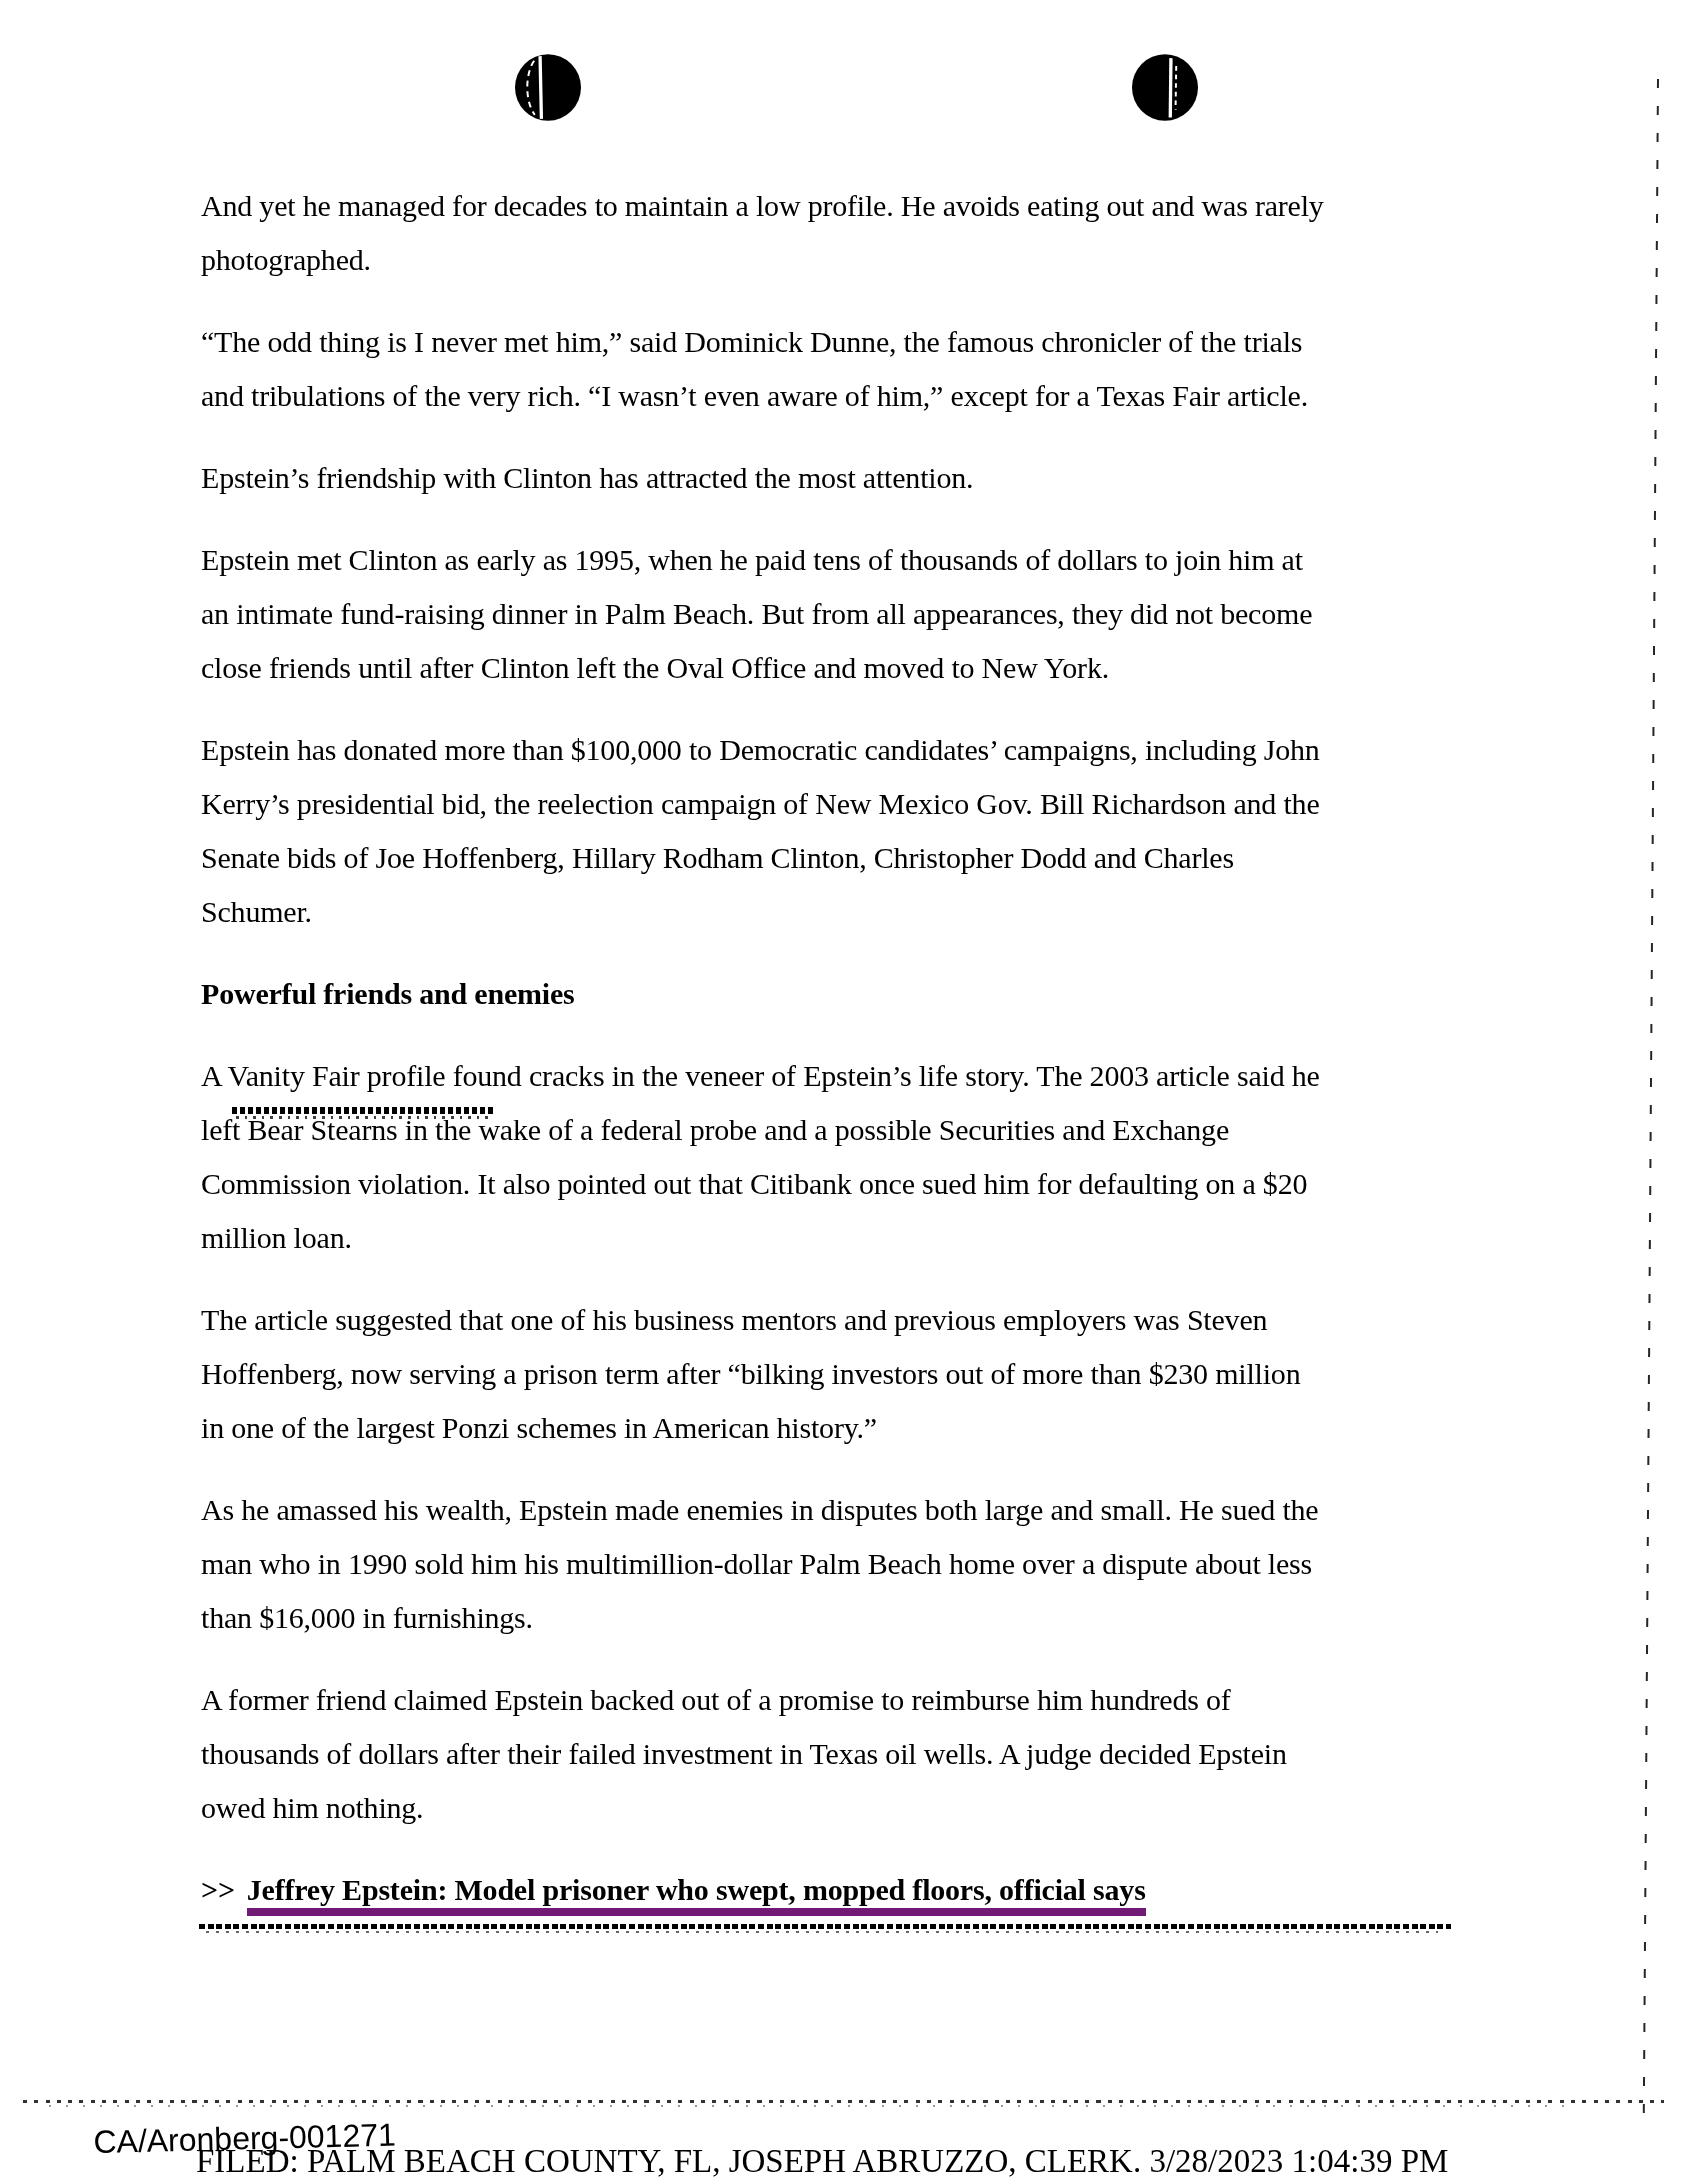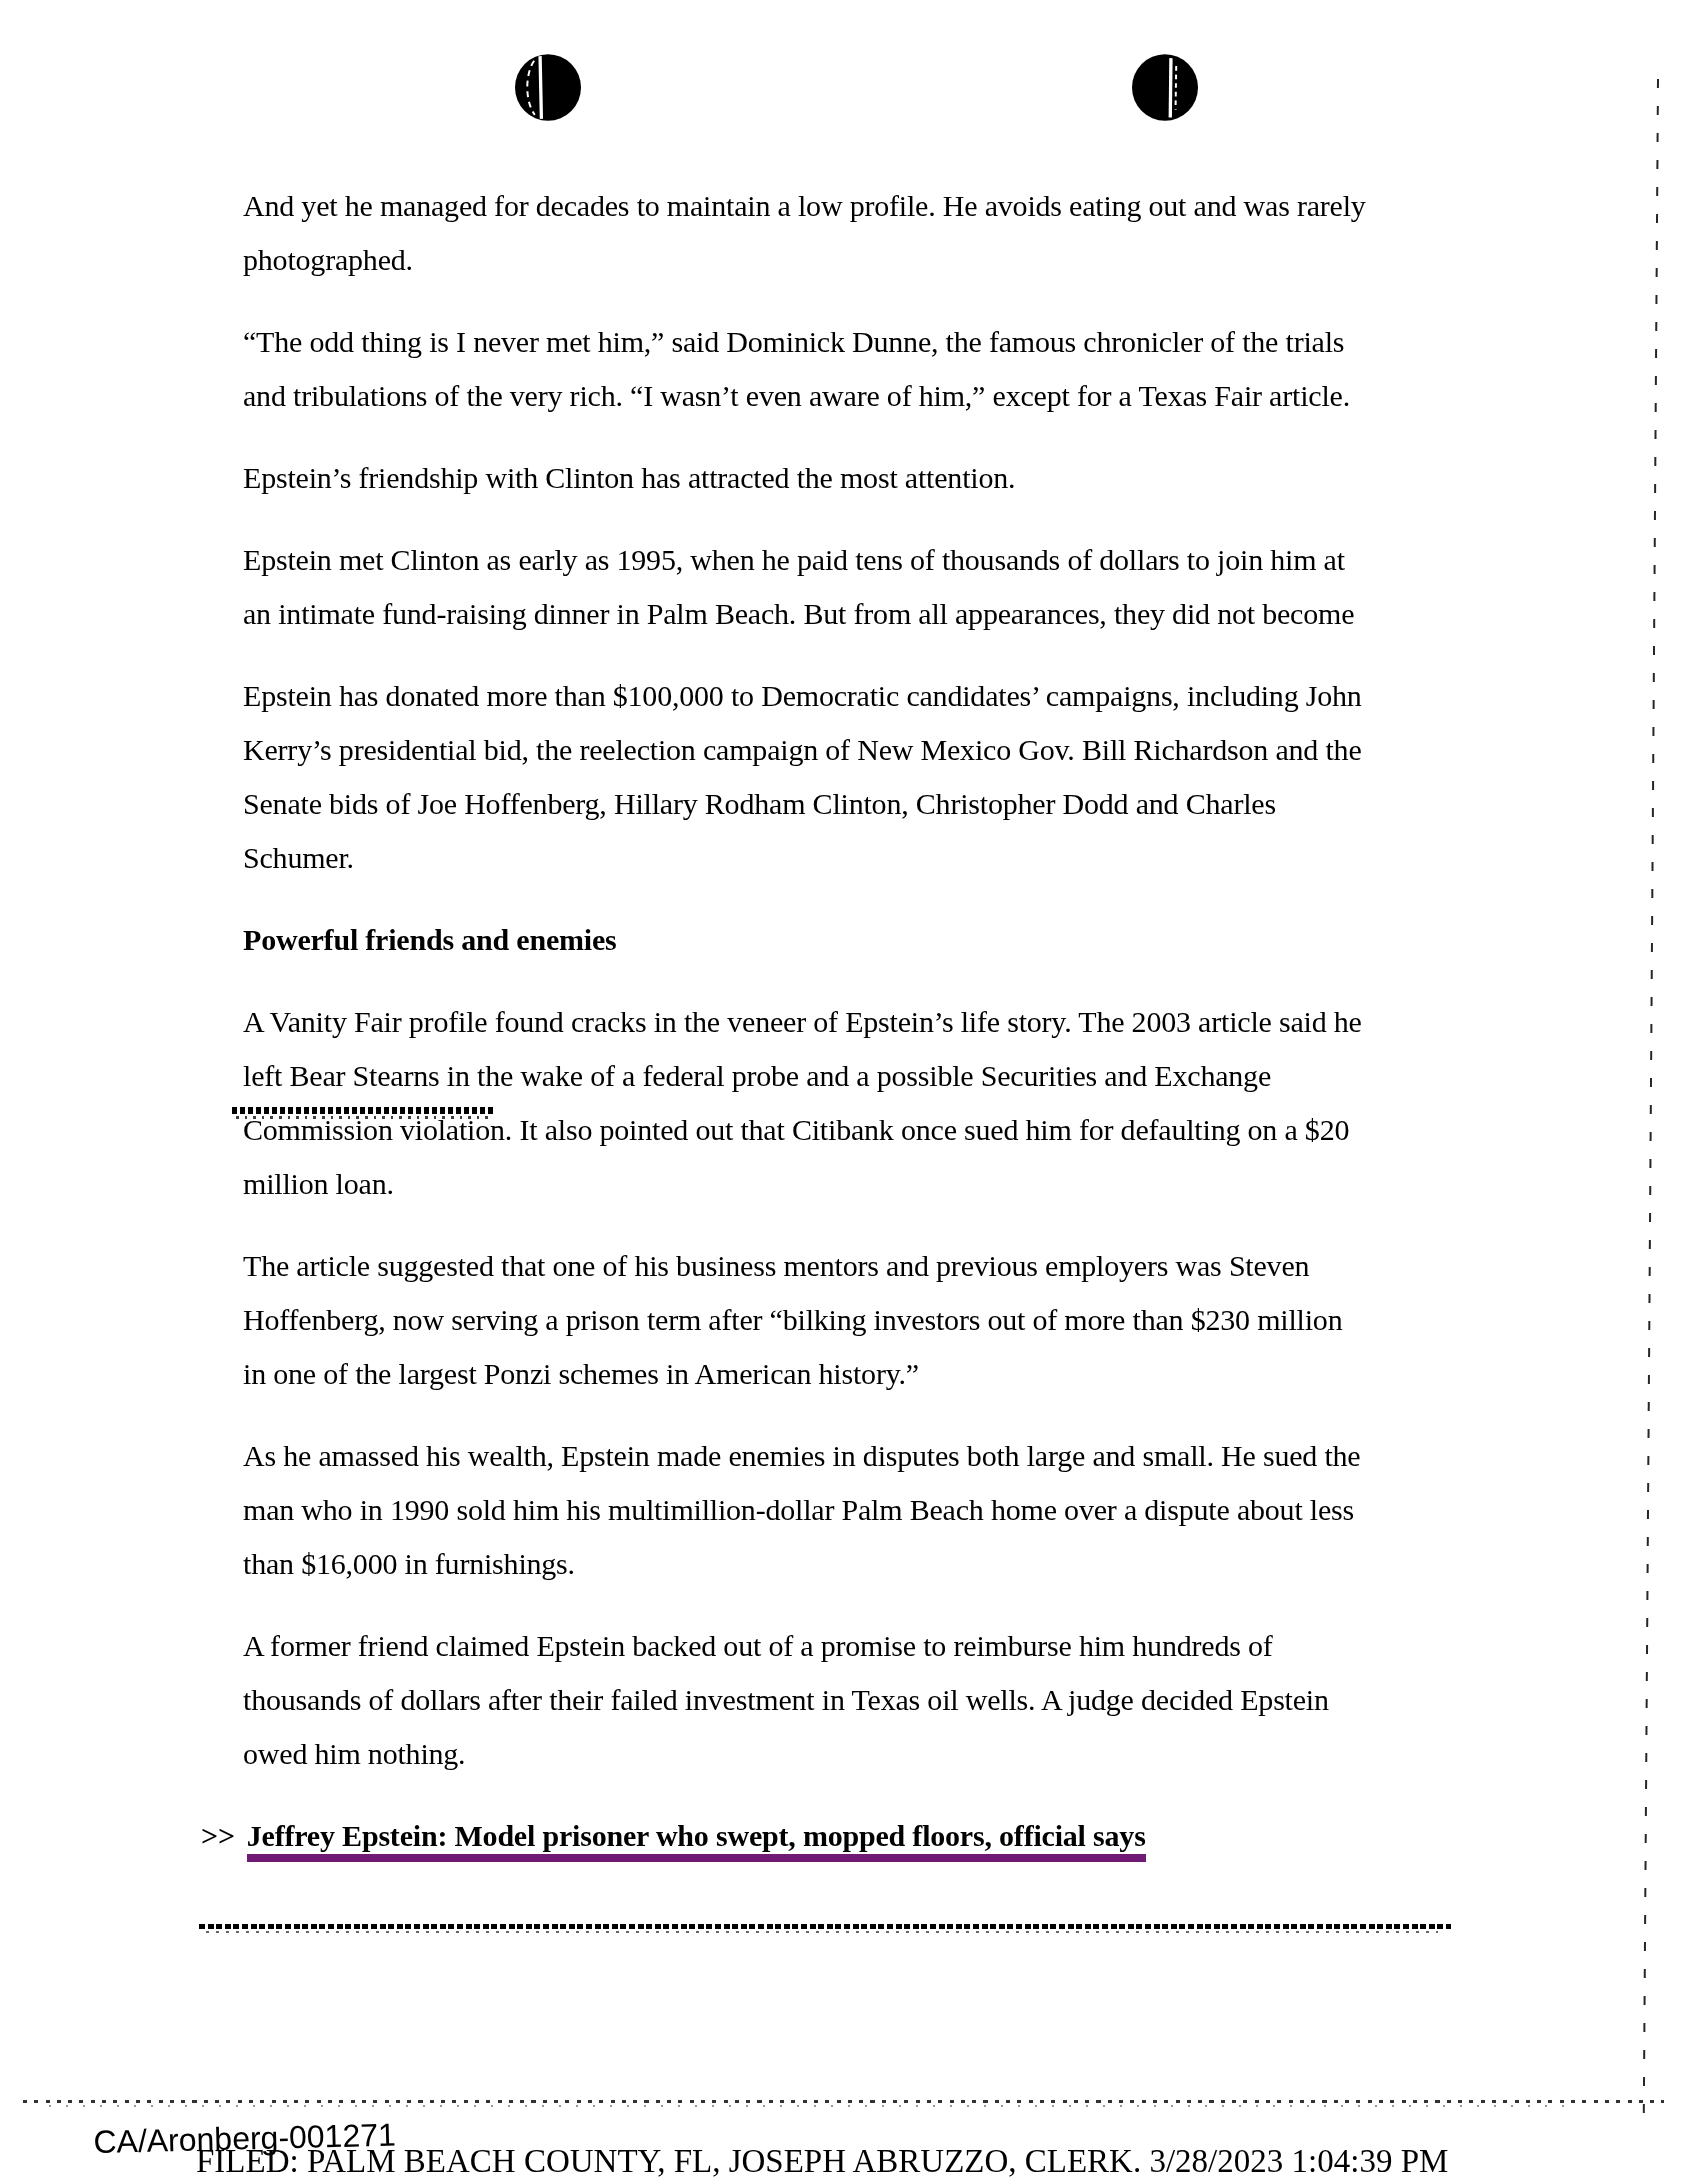--- a/index.html
+++ b/index.html
@@ -15,21 +15,21 @@
   
   .punch{position:absolute;top:54px;width:66px;height:67px;}
   .punch.left{left:515px;}
   .punch.right{left:1132px;}
   
   .article{
     position:absolute;left:201px;top:179px;width:1275px;
     font-size:30px;line-height:54px;letter-spacing:-0.2px;
   }
   .block{margin:0 0 28px 0;}
-  .line{white-space:nowrap;height:54px;margin-left:42px;}
+  .line{white-space:nowrap;height:54px;}
   .block.heading .line{font-weight:bold;}
   .link-line{font-weight:bold;white-space:nowrap;height:54px;line-height:54px;}
   .link-prefix{margin-right:12px;}
   .link-text{border-bottom:8px solid #701a75;padding-bottom:2px;cursor:pointer;}
   
   .smudge{
     position:absolute;left:232px;top:1107px;width:262px;height:6.6px;
     background:repeating-linear-gradient(90deg,#000 0 4.6px,transparent 4.6px 8px);
   }
   .smudge::after{
@@ -103,20 +103,21 @@
         <div class="block paragraph">
           <div class="line">“The odd thing is I never met him,” said Dominick Dunne, the famous chronicler of the trials</div>
           <div class="line">and tribulations of the very rich. “I wasn’t even aware of him,” except for a Texas Fair article.</div>
         </div>
         <div class="block paragraph">
           <div class="line">Epstein’s friendship with Clinton has attracted the most attention.</div>
         </div>
         <div class="block paragraph">
           <div class="line">Epstein met Clinton as early as 1995, when he paid tens of thousands of dollars to join him at</div>
           <div class="line">an intimate fund-raising dinner in Palm Beach. But from all appearances, they did not become</div>
+          <div class="line">close friends until after Clinton left the Oval Office and moved to New York.</div>
         </div>
         <div class="block paragraph">
           <div class="line">Epstein has donated more than $100,000 to Democratic candidates’ campaigns, including John</div>
           <div class="line">Kerry’s presidential bid, the reelection campaign of New Mexico Gov. Bill Richardson and the</div>
           <div class="line">Senate bids of Joe Hoffenberg, Hillary Rodham Clinton, Christopher Dodd and Charles</div>
           <div class="line">Schumer.</div>
         </div>
         <div class="block heading">
           <div class="line">Powerful friends and enemies</div>
         </div>

